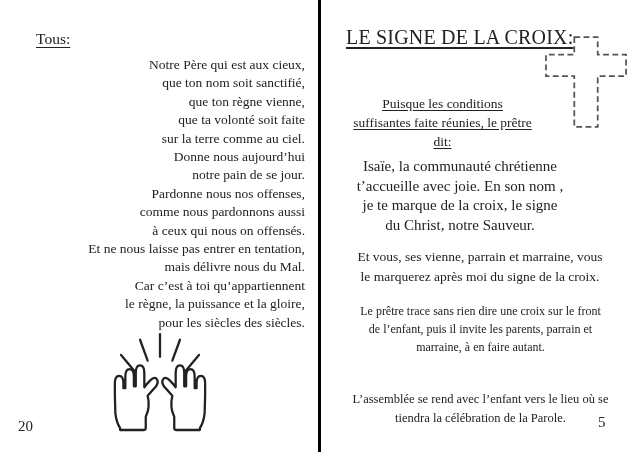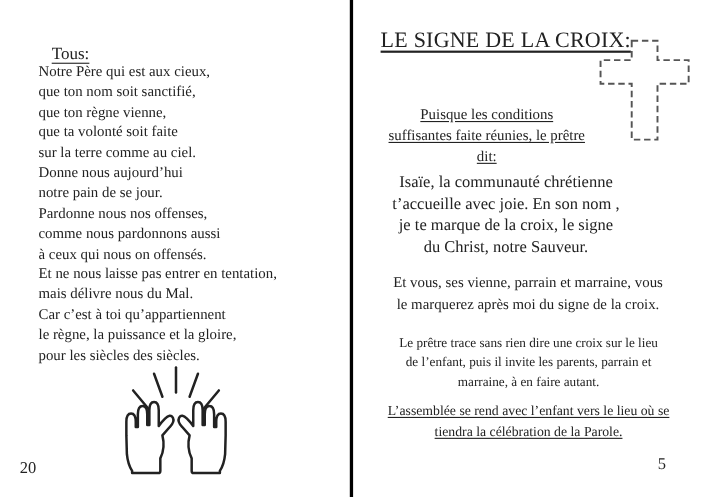--- a/index.html
+++ b/index.html
@@ -20,29 +20,29 @@
   }
   .page { position: absolute; top: 0; height: 452px; }
   .page-left  { left: 0;   width: 318px; }
   .page-right { left: 321px; width: 291px; }
 
   .pre { white-space: pre-line; }
 
   
   .left-heading {
     position: absolute; left: 35px; top: 29px;
-    margin: 12px;
+    margin: 1px;
     font-size: 15.5px; font-weight: 500;
     text-decoration: underline;
     text-underline-offset: 3px;
   }
   .prayer {
     position: absolute; left: 35px; top: 56px;
     width: 270px;
-    font-size: 13.5px; line-height: 18.4px;
+    font-size: 13.5px; line-height: 18.4px; text-align: right;
   }
   .hands-icon {
     position: absolute; left: 103px; top: 329px;
     width: 114px; height: 107px;
   }
   .pagenum { position: absolute; font-size: 15px; }
   .pagenum-left  { left: 18px;  top: 418px; }
   .pagenum-right { left: 598px; top: 414px; }
 
   
@@ -78,25 +78,24 @@
     text-align: center;
     font-size: 13.5px; line-height: 19.5px;
   }
   .rubric-action {
     position: absolute; left: 17px; top: 302px;
     width: 285px;
     text-align: center;
     font-size: 12px; line-height: 18px;
   }
   .rubric-assembly {
-    position: absolute; left: 22px; top: 364px;
+    position: absolute; left: 22px; top: 390px;
     width: 275px;
     text-align: center;
     font-size: 12.5px; line-height: 18.5px;
-    text-decoration: underline;
     text-underline-offset: 2px;
   }
 </style>
 </head>
 <body>
 
 <div class="stage">
 
   <section class="page page-left">
     <h2 class="left-heading">Tous:</h2>
@@ -156,21 +155,21 @@
 
     <div class="rubric-intro pre">Puisque les conditions
 suffisantes faite réunies, le prêtre
 dit:</div>
     <div class="priest-words pre">Isaïe, la communauté chrétienne
 t’accueille avec joie. En son nom ,
 je te marque de la croix, le signe
 du Christ, notre Sauveur.</div>
     <div class="parents-words pre">Et vous, ses vienne, parrain et marraine, vous
 le marquerez après moi du signe de la croix.</div>
-    <div class="rubric-action pre">Le prêtre trace sans rien dire une croix sur le lieu
+    <div class="rubric-action pre">Le prêtre trace sans rien dire une croix sur le front
 de l’enfant, puis il invite les parents, parrain et
 marraine, à en faire autant.</div>
     <div class="rubric-assembly pre">L’assemblée se rend avec l’enfant vers le lieu où se
 tiendra la célébration de la Parole.</div>
   </section>
 
   <div class="pagenum pagenum-right">5</div>
 
 </div>
 

